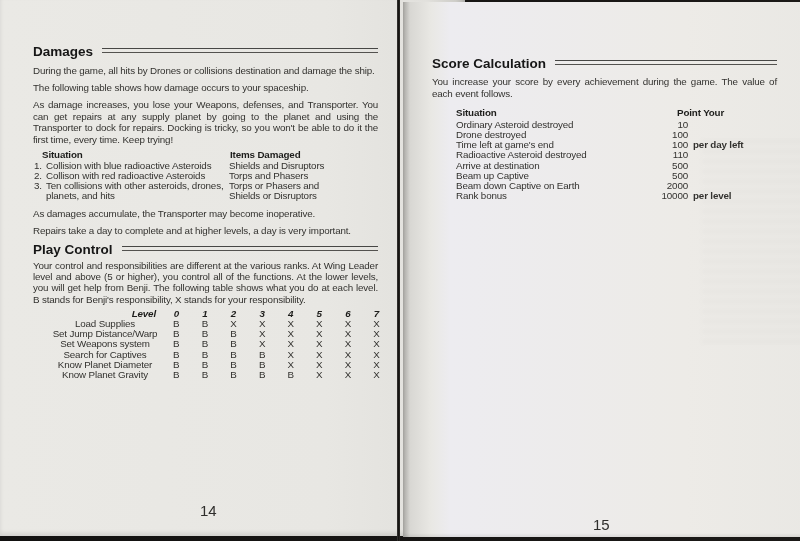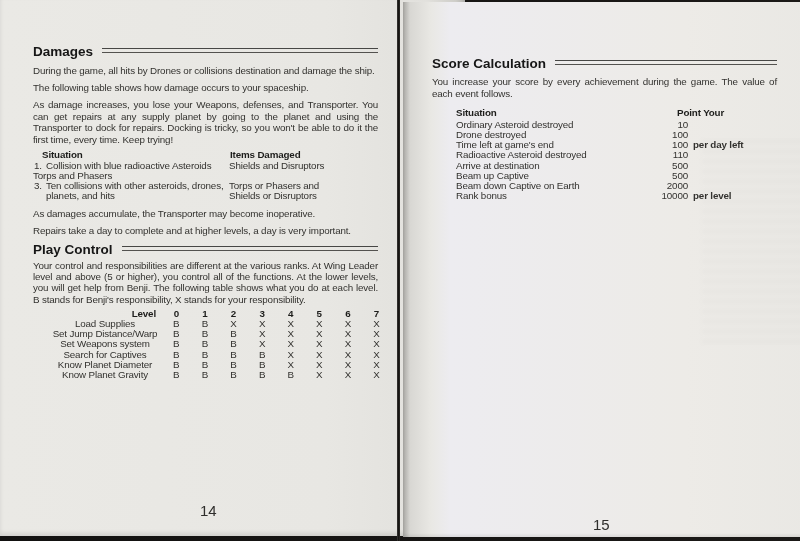--- a/index.html
+++ b/index.html
@@ -37,21 +37,21 @@
   .dmg-head{display:flex;font-weight:bold;color:#1d1d1b;line-height:11px;margin-bottom:1px;}
   .dmg-head .h1{width:197px;padding-left:9px;box-sizing:border-box;}
   .dmg-row{display:flex;}
   .dmg-sit{width:196px;padding-left:1px;box-sizing:border-box;}
   .dmg-sit .no{display:inline-block;width:12px;}
   .dmg-sit .cont{padding-left:12px;}
   .dmg-items{flex:1;}
   
   .pc-grid{display:grid;grid-template-columns:114px repeat(8,28.6px);margin-left:15px;
     font-size:9.8px;line-height:10.2px;letter-spacing:-0.15px;color:#33322f;}
-  .pc-grid .hd{font-weight:bold;color:#1d1d1b;}
+  .pc-grid .hd{font-weight:bold;color:#1d1d1b;font-style:italic;}
   .pc-grid .lvl{text-align:right;padding-right:6px;}
   .pc-grid .c{text-align:center;}
   .pc-grid .lab{text-align:center;}
   
   .sc{font-size:9.8px;line-height:10.2px;letter-spacing:-0.15px;color:#33322f;margin-left:24px;}
   .sc-head{display:flex;font-weight:bold;color:#1d1d1b;line-height:11.5px;margin-bottom:1px;}
   .sc-head .h1{width:221px;}
   .sc-row{display:flex;}
   .sc-label{width:180px;}
   .sc-num{width:52px;text-align:right;}
@@ -77,20 +77,21 @@
       <div class="dmg mt3">
         <div class="dmg-head">
           <span class="h1">Situation</span>
           <span class="h2">Items Damaged</span>
         </div>
         <div class="dmg-row">
           <div class="dmg-sit"><span class="no">1.</span><span>Collision with blue radioactive Asteroids</span></div>
           <div class="dmg-items">Shields and Disruptors</div>
         </div>
         <div class="dmg-row">
+          <div class="dmg-sit"><span class="no">2.</span><span>Collison with red radioactive Asteroids</span></div>
           <div class="dmg-items">Torps and Phasers</div>
         </div>
         <div class="dmg-row">
           <div class="dmg-sit">
             <div><span class="no">3.</span><span>Ten collisions with other asteroids, drones,</span></div>
             <div class="cont">planets, and hits</div>
           </div>
           <div class="dmg-items">
             <div>Torps or Phasers and</div>
             <div>Shields or Disruptors</div>

